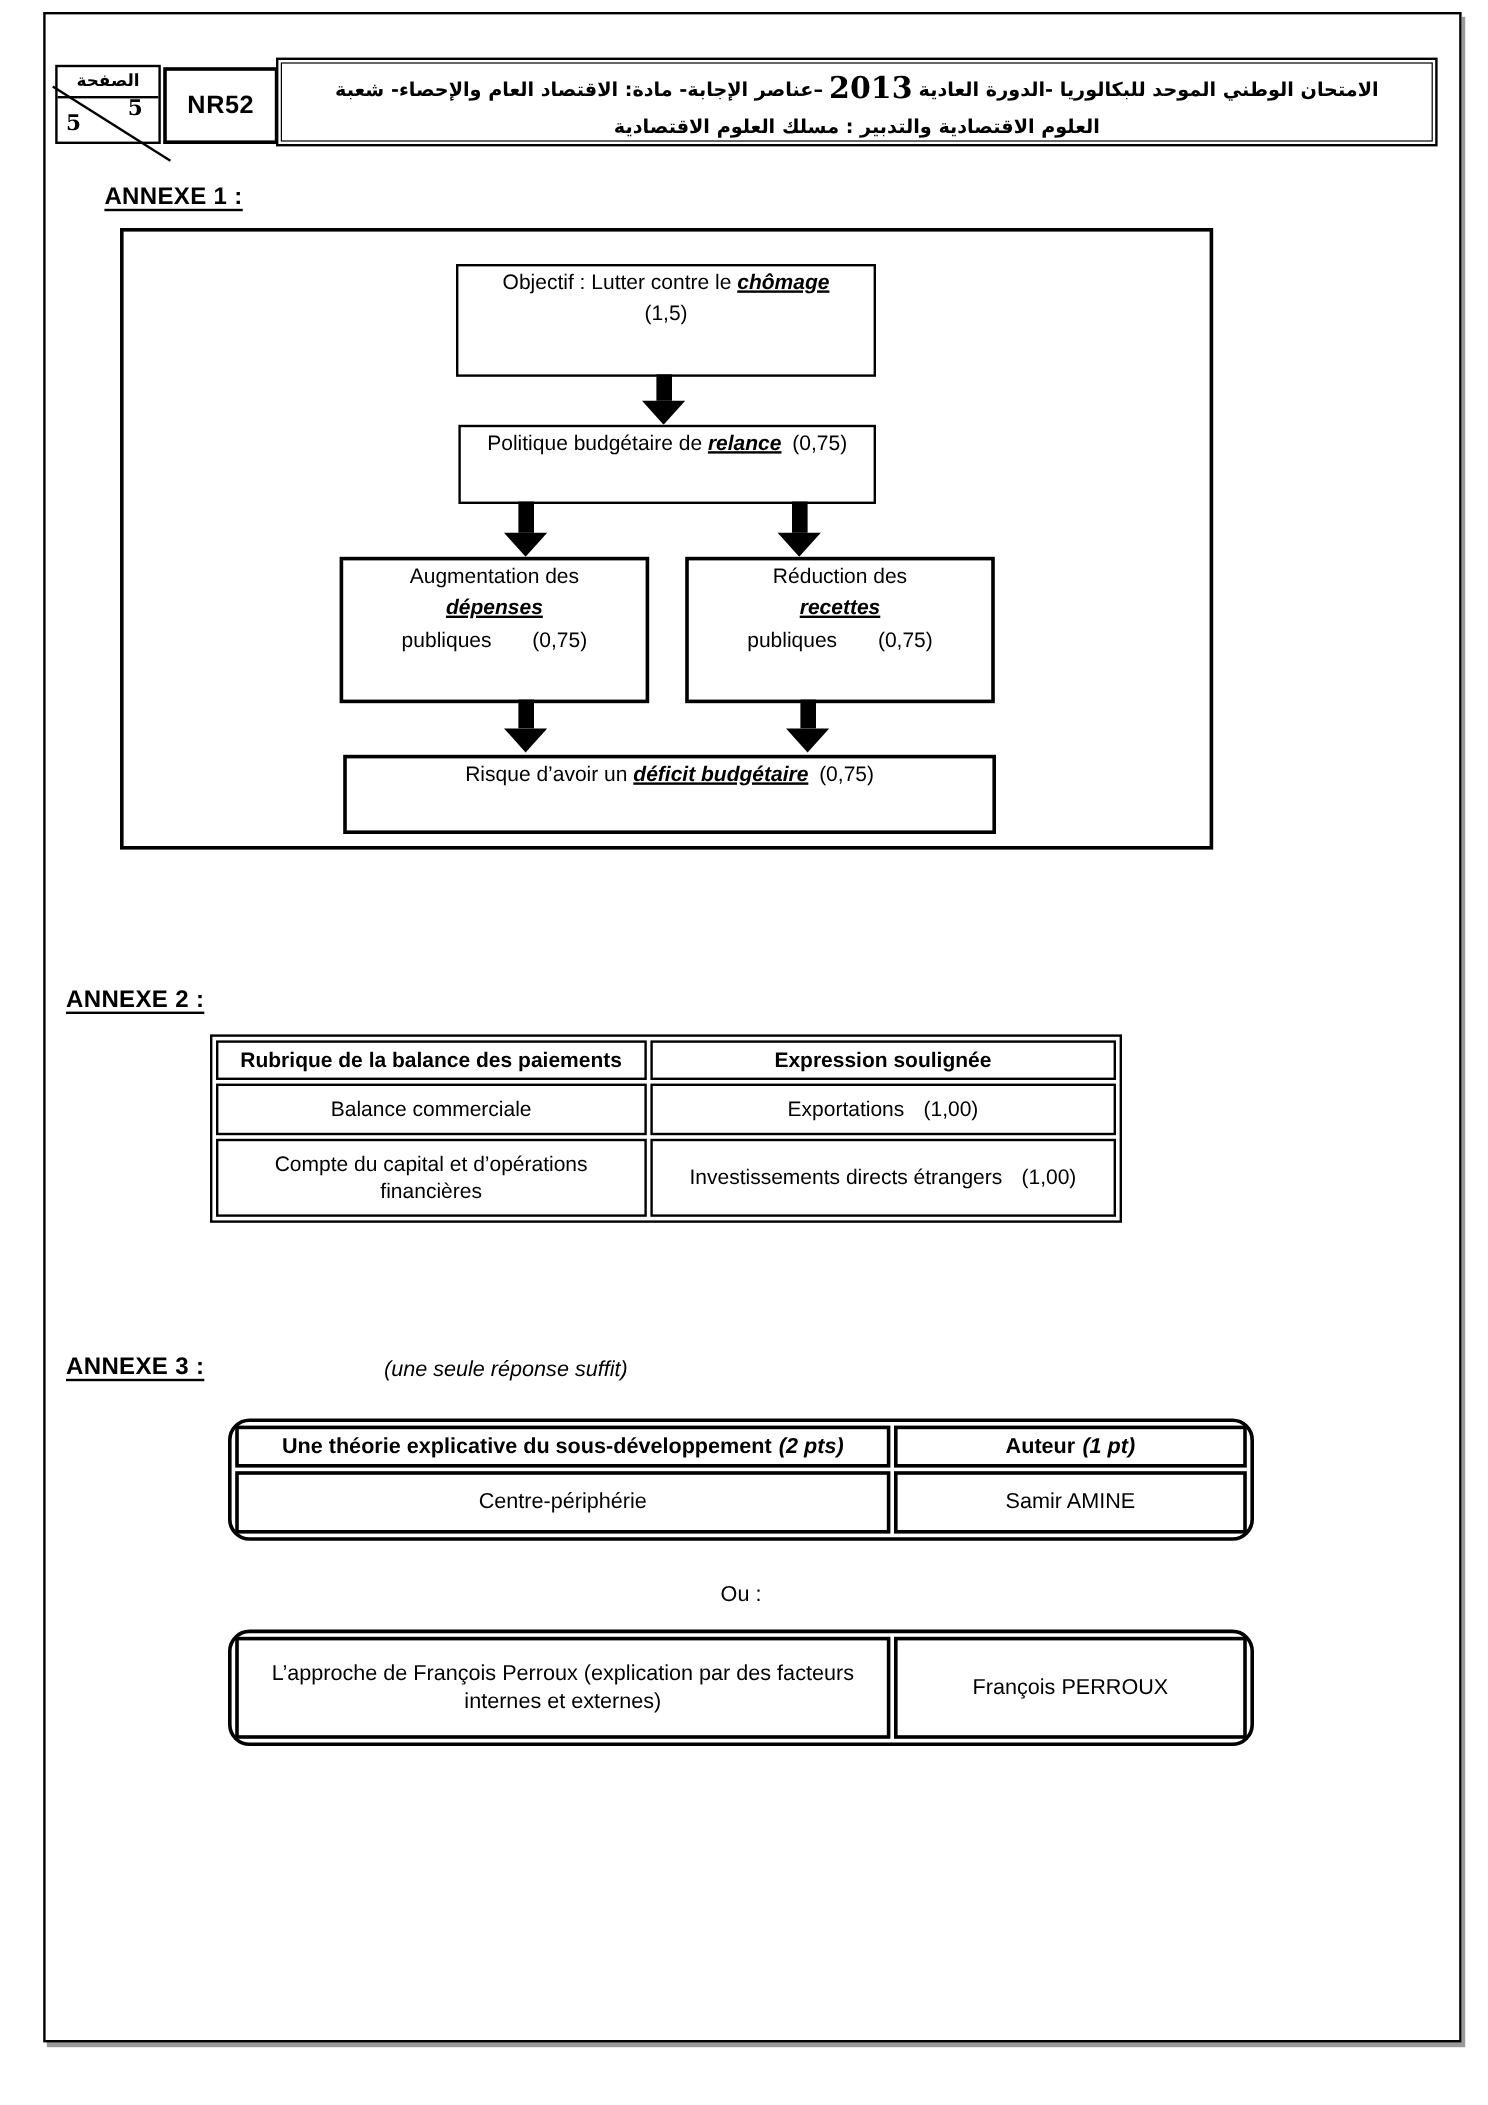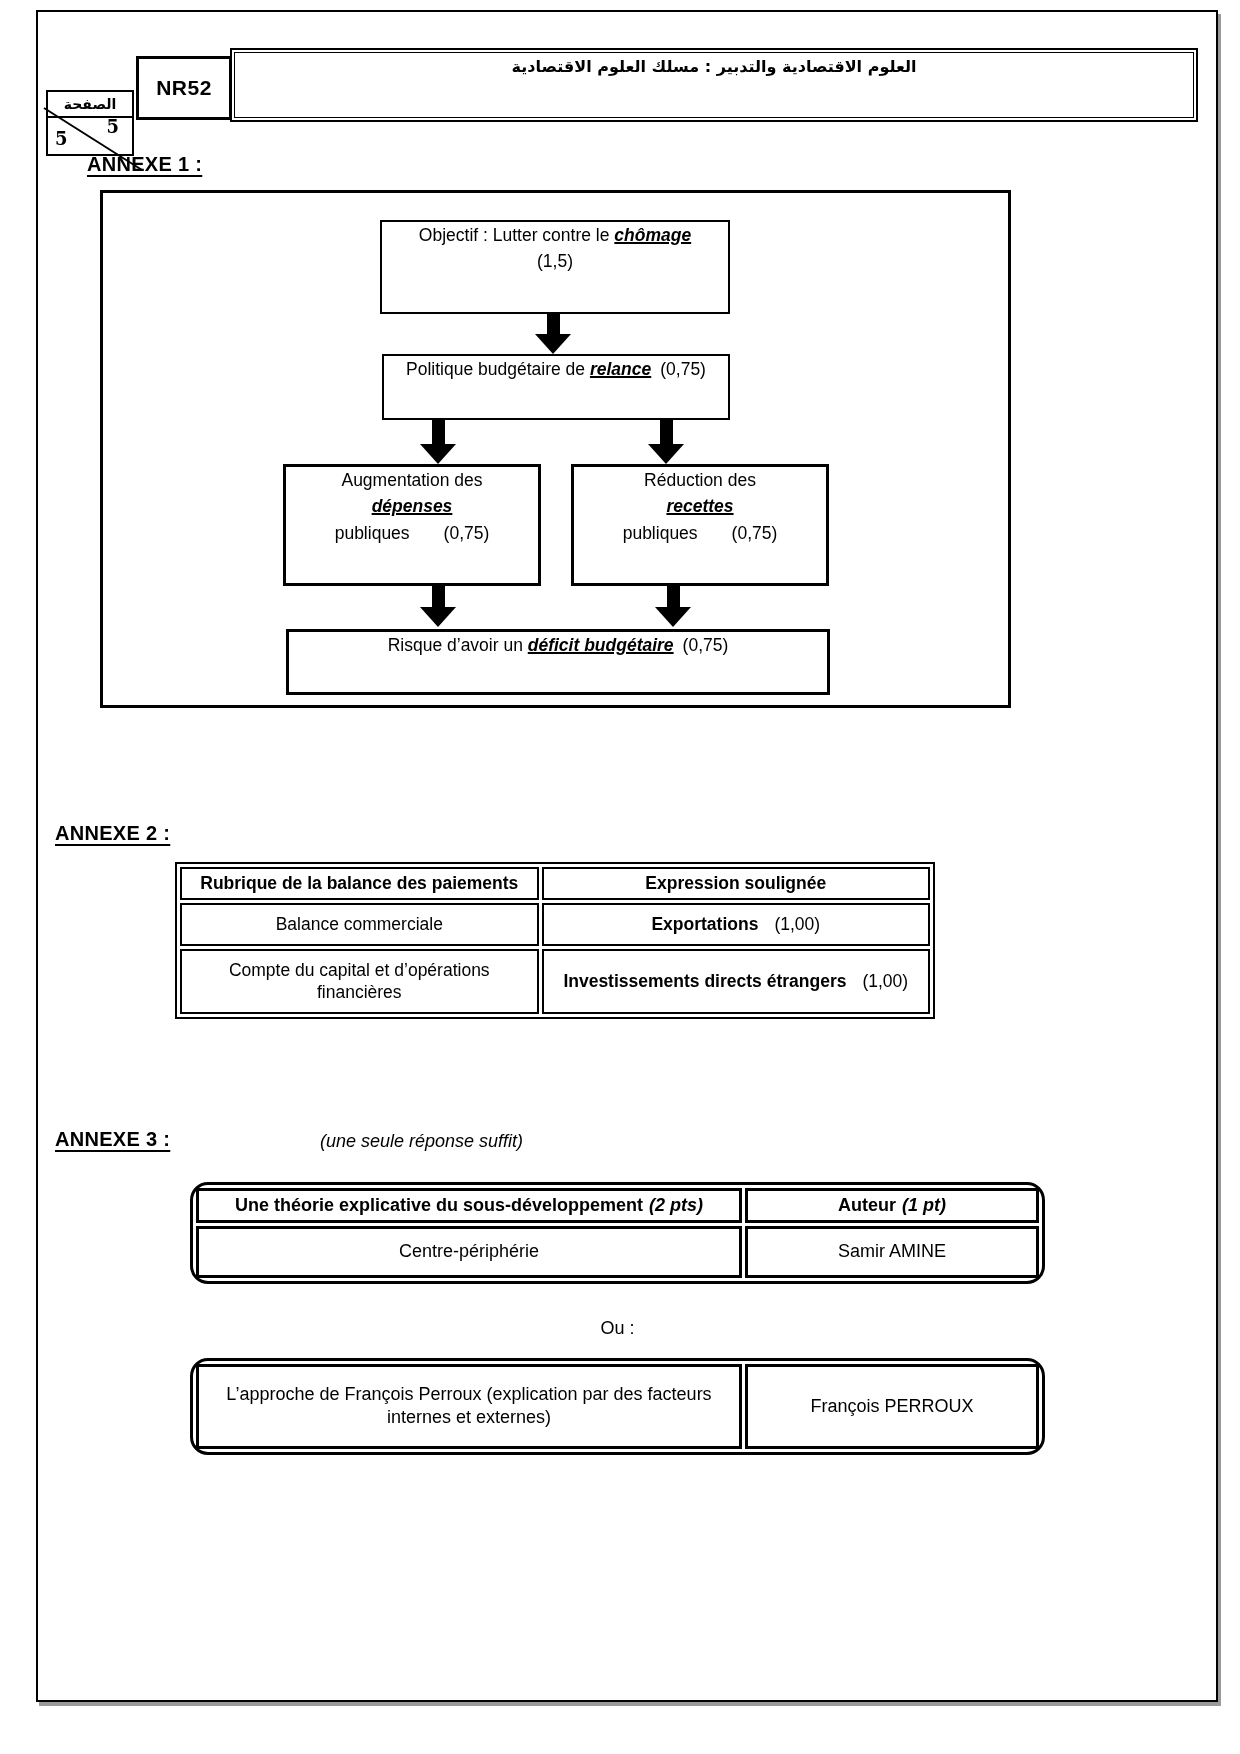--- a/index.html
+++ b/index.html
@@ -8,21 +8,21 @@
     font-family:"Liberation Sans",sans-serif;color:#000;overflow:hidden;
   }
 
   
   .page-border{
     position:absolute;left:36px;top:10px;width:1178px;height:1688px;
     border:2px solid #000;box-shadow:3px 4px 0 #9a9a9a;
   }
 
   
-  .pagebox{position:absolute;left:46px;top:54px;width:84px;height:62px;border:2px solid #000;background:#fff;margin-top:36px;}
+  .pagebox{position:absolute;left:46px;top:54px;width:84px;height:62px;border:2px solid #000;background:#fff;}
   .pagebox-top{
     height:24px;border-bottom:2px solid #000;display:flex;align-items:center;justify-content:center;
     direction:rtl;font-family:"DejaVu Sans",sans-serif;font-weight:bold;font-size:14px;
   }
   .pagebox-bottom{position:relative;height:34px;font-family:"DejaVu Serif",serif;font-weight:bold;font-size:18px;}
   .pn-top{position:absolute;right:13px;top:-2px;}
   .pn-bottom{position:absolute;left:7px;top:10px;}
   .diag-svg{position:absolute;left:0;top:0;width:84px;height:58px;overflow:visible;}
 
   .nrbox{
@@ -66,21 +66,21 @@
     border-left:18px solid transparent;border-right:18px solid transparent;border-top:20px solid #000;
   }
 
   
   table.doc{
     border-collapse:separate;border-spacing:3px;border:2px solid #000;background:#fff;
     font-size:17.5px;
   }
   table.doc td{border:2px solid #000;text-align:center;vertical-align:middle;padding:8px 10px;line-height:1.3;margin-top:32px;}
   table.doc td.hd{font-weight:bold;padding:3px 10px;}
-  .b{font-weight:bold;}
+  .b{font-weight:normal;}
   .score2{margin-left:16px;}
 
   table.doc3{border-spacing:3px;border-width:3px;font-size:18px;border-radius:18px;}
   table.doc3 td{border-width:3px;padding:11px 12px;}
   .pts{font-style:italic;font-weight:bold;margin-left:6px;}
 
   .ou{position:absolute;left:190px;width:855px;text-align:center;font-size:18px;}
 </style>
 </head>
 <body>
@@ -95,20 +95,23 @@
     </svg>
     <span class="pn-top">5</span>
     <span class="pn-bottom">5</span>
   </div>
 </div>
 
 <div class="nrbox">NR52</div>
 
 <div class="main-head">
   <div class="main-head-inner">
+    <div>
+      <span>الامتحان الوطني الموحد للبكالوريا -الدورة العادية</span><span class="head-year">2013</span><span>–عناصر الإجابة- مادة: الاقتصاد العام والإحصاء- شعبة</span>
+    </div>
     <div>العلوم الاقتصادية والتدبير : مسلك العلوم الاقتصادية</div>
   </div>
 </div>
 
 <div class="annexe-title" style="left:55px;top:153px;margin-left:32px;">ANNEXE 1 :</div>
 
 <div class="fc">
 
   <div class="fc-box" style="left:277px;top:27px;width:346px;height:90px;">
     <div>

